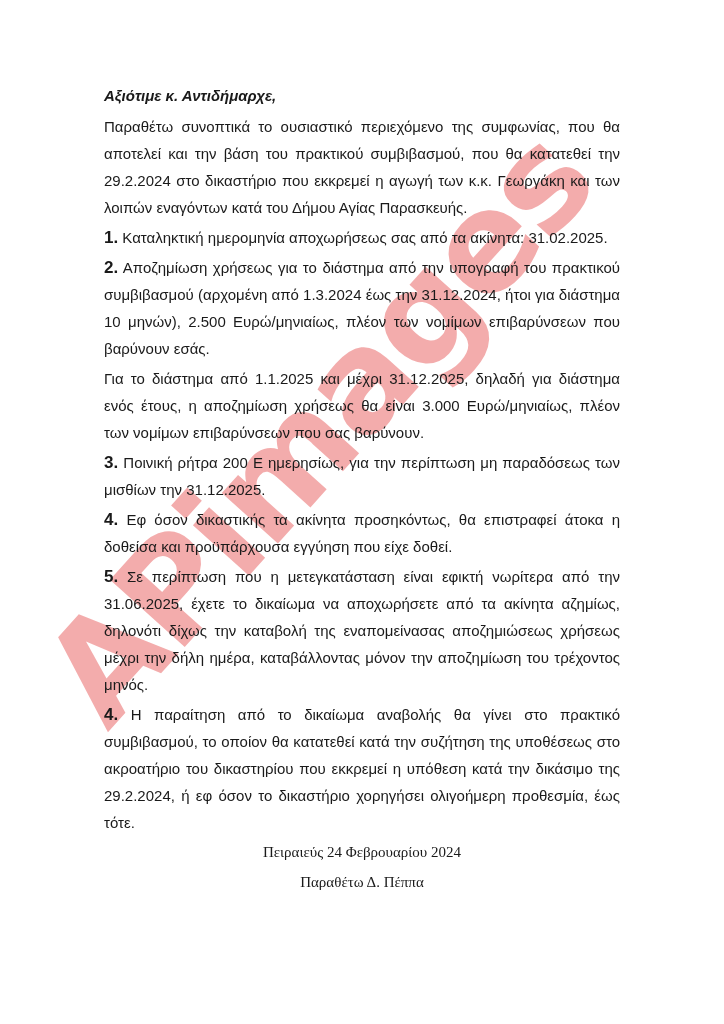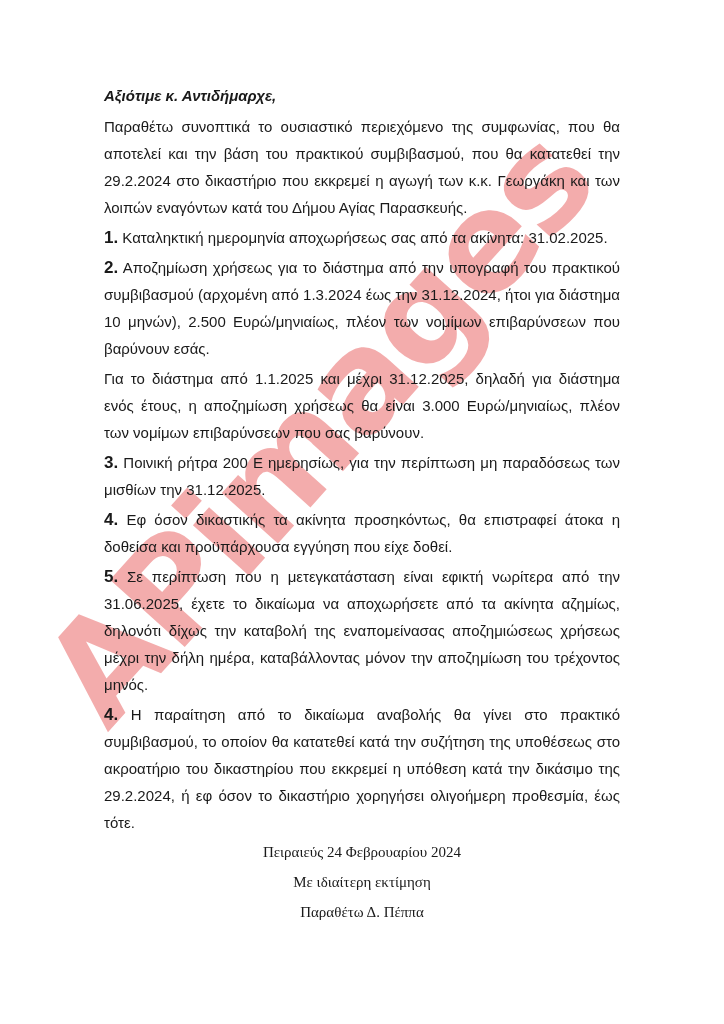--- a/index.html
+++ b/index.html
@@ -88,18 +88,17 @@
 
     <p class="par"><span class="num">4.</span> <span>Εφ όσον δικαστικής τα ακίνητα προσηκόντως, θα επιστραφεί άτοκα η δοθείσα και προϋπάρχουσα εγγύηση που είχε δοθεί.</span></p>
 
     <p class="par"><span class="num">5.</span> <span>Σε περίπτωση που η μετεγκατάσταση είναι εφικτή νωρίτερα από την 31.06.2025, έχετε το δικαίωμα να αποχωρήσετε από τα ακίνητα αζημίως, δηλονότι δίχως την καταβολή της εναπομείνασας αποζημιώσεως χρήσεως μέχρι την δήλη ημέρα, καταβάλλοντας μόνον την αποζημίωση του τρέχοντος μηνός.</span></p>
 
 
     <p class="par"><span class="num">4.</span> <span>Η παραίτηση από το δικαίωμα αναβολής θα γίνει στο πρακτικό συμβιβασμού, το οποίον θα κατατεθεί κατά την συζήτηση της υποθέσεως στο ακροατήριο του δικαστηρίου που εκκρεμεί η υπόθεση κατά την δικάσιμο της 29.2.2024, ή εφ όσον το δικαστήριο χορηγήσει ολιγοήμερη προθεσμία, έως τότε.</span></p>
 
     <div class="centered-block">
       <p class="centered">Πειραιεύς 24 Φεβρουαρίου 2024</p>
-      <p class="centered">Με ιδιαίτερη εκτίμηση</p>
       <p class="centered">Παραθέτω Δ. Πέππα</p>
     </div>
 
   </div>
 </div>
 
 </body></html>

